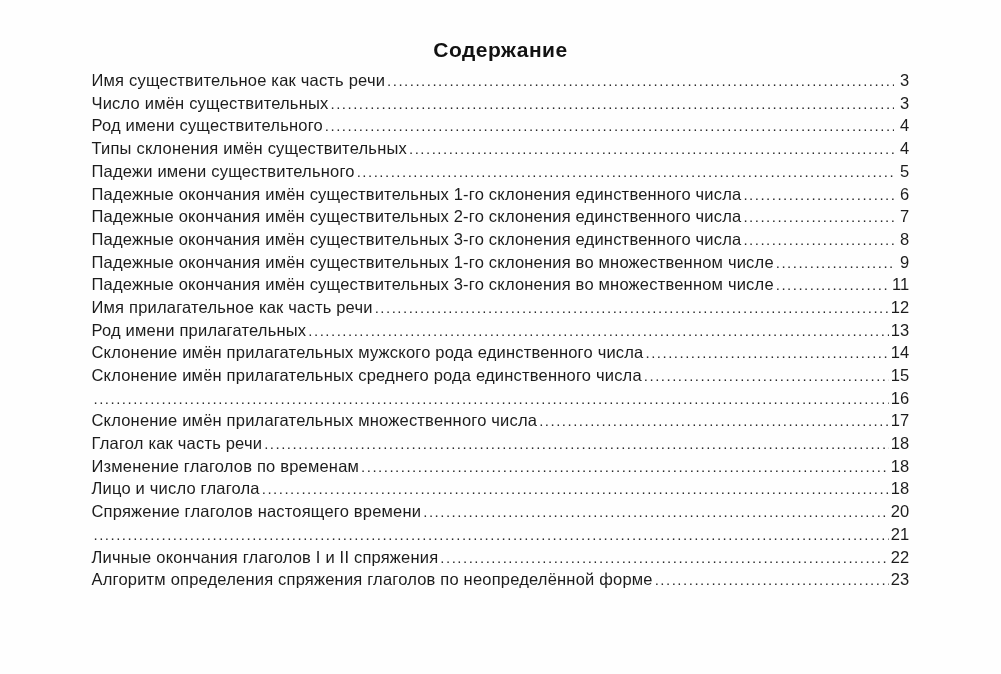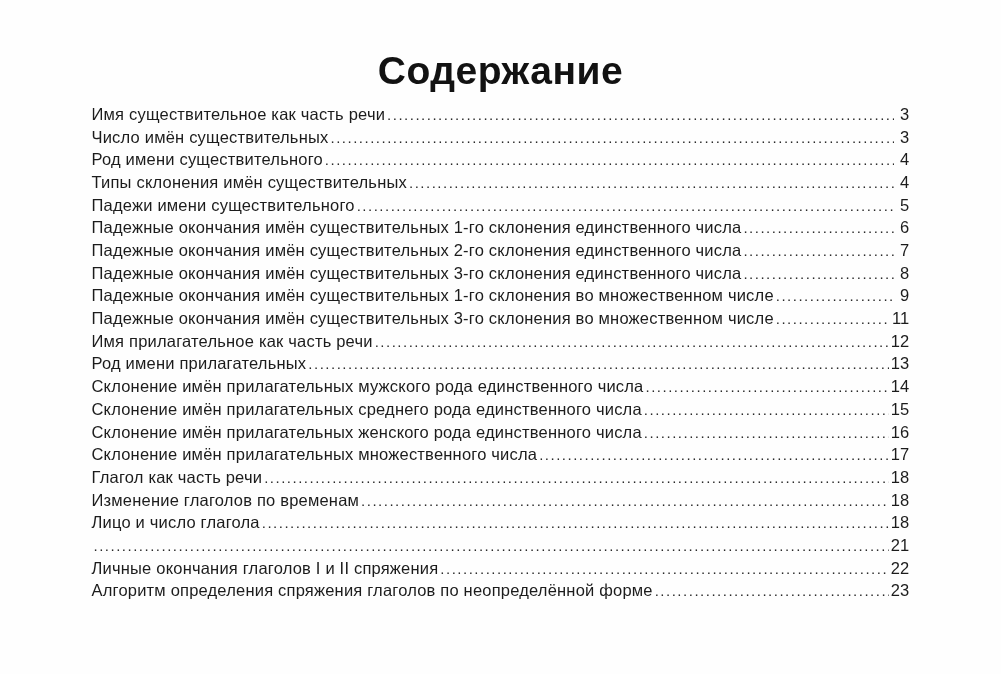--- a/index.html
+++ b/index.html
@@ -11,24 +11,24 @@
     position: relative;
     width: 1001px;
     height: 674px;
     background: #fefefe;
     font-family: "Liberation Sans", "DejaVu Sans", sans-serif;
     color: #1c1c1c;
     overflow: hidden;
     box-sizing: border-box;
   }
   .toc-title {
-    margin: 12px;
+    margin: 0;
     padding-top: 38px;
     text-align: center;
-    font-size: 39px;
+    font-size: 21px;
     font-weight: bold;
     letter-spacing: 0.5px;
     color: #121212;
     line-height: 1.1;
   }
   .toc-list {
     margin: 10px auto 0 auto;
     width: 818px; 
   }
   .toc-row {
@@ -132,21 +132,20 @@
     <span class="toc-label">Склонение имён прилагательных мужского рода единственного числа</span>
     <span class="toc-leader"></span>
     <span class="toc-page">14</span>
   </div>
       <div class="toc-row">
     <span class="toc-label">Склонение имён прилагательных среднего рода единственного числа</span>
     <span class="toc-leader"></span>
     <span class="toc-page">15</span>
   </div>
       <div class="toc-row">
-    <span class="toc-label">Склонение имён прилагательных женского рода единственного числа</span>
     <span class="toc-leader"></span>
     <span class="toc-page">16</span>
   </div>
       <div class="toc-row">
     <span class="toc-label">Склонение имён прилагательных множественного числа</span>
     <span class="toc-leader"></span>
     <span class="toc-page">17</span>
   </div>
       <div class="toc-row">
     <span class="toc-label">Глагол как часть речи</span>
@@ -157,20 +156,25 @@
     <span class="toc-label">Изменение глаголов по временам</span>
     <span class="toc-leader"></span>
     <span class="toc-page">18</span>
   </div>
       <div class="toc-row">
     <span class="toc-label">Лицо и число глагола</span>
     <span class="toc-leader"></span>
     <span class="toc-page">18</span>
   </div>
       <div class="toc-row">
+    <span class="toc-label">Спряжение глаголов настоящего времени</span>
+    <span class="toc-leader"></span>
+    <span class="toc-page">20</span>
+  </div>
+      <div class="toc-row">
     <span class="toc-leader"></span>
     <span class="toc-page">21</span>
   </div>
       <div class="toc-row">
     <span class="toc-label">Личные окончания глаголов I и II спряжения</span>
     <span class="toc-leader"></span>
     <span class="toc-page">22</span>
   </div>
       <div class="toc-row">
     <span class="toc-label">Алгоритм определения спряжения глаголов по неопределённой форме</span>

